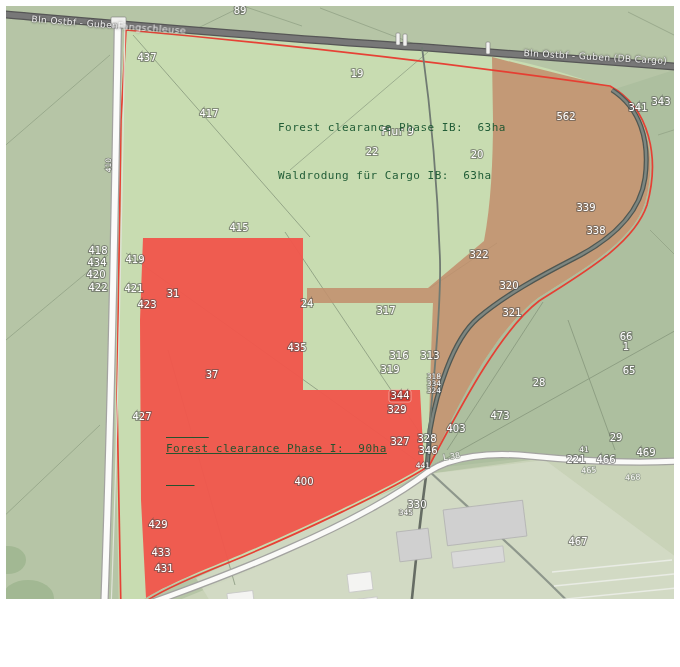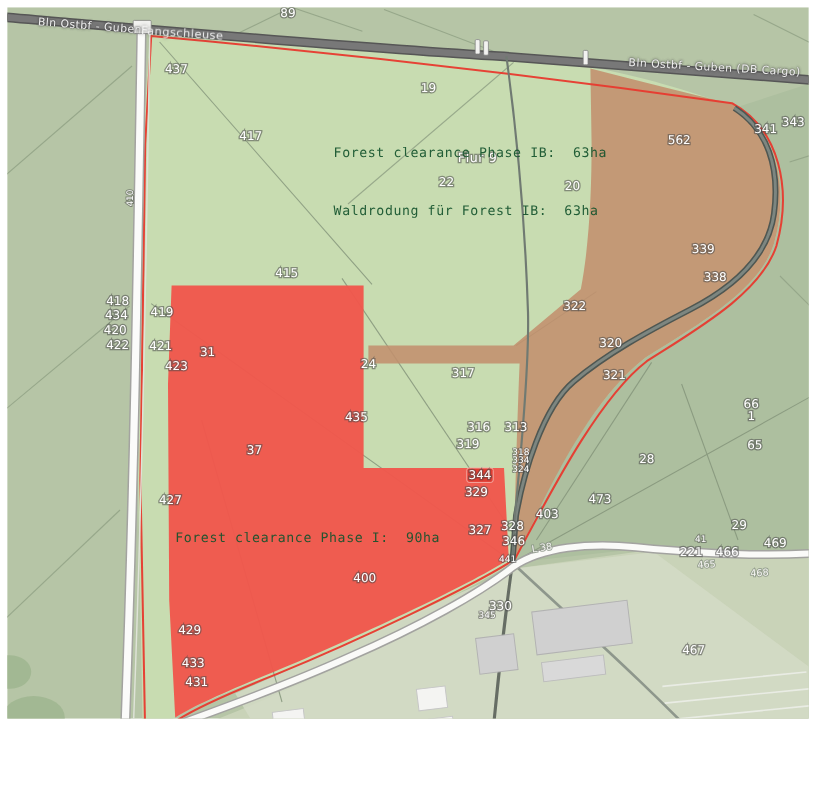--- a/index.html
+++ b/index.html
@@ -230,19 +230,19 @@
           <text x="633" y="480" class="rlabel" transform="rotate(-3 633 480)">468</text>
         </g>
     </svg>
 
     <div class="rail-label" style="left:26px;top:8px;transform:rotate(4.5deg);">Bln Ostbf - Guben</div>
     <div class="rail-label station" style="left:112px;top:14px;transform:rotate(4deg);">Fangschleuse</div>
     <div class="rail-label" style="left:518px;top:42px;transform:rotate(3.2deg);">Bln Ostbf - Guben (DB Cargo)</div>
 
     <div class="phase-note" style="left:272px;top:82px;">
       <div>Forest clearance Phase IB:  63ha</div>
-      <div>Waldrodung für Forest IB:  63ha</div>
+      <div>Waldrodung für Cargo IB:  63ha</div>
     </div>
-    <div class="phase-note" style="left:140px;top:403px;">
+    <div class="phase-note" style="left:160px;top:403px;text-decoration:underline;">
       <div>Forest clearance Phase I:  90ha</div>
     </div>
   </div>
 </div>
 
 </body></html>

